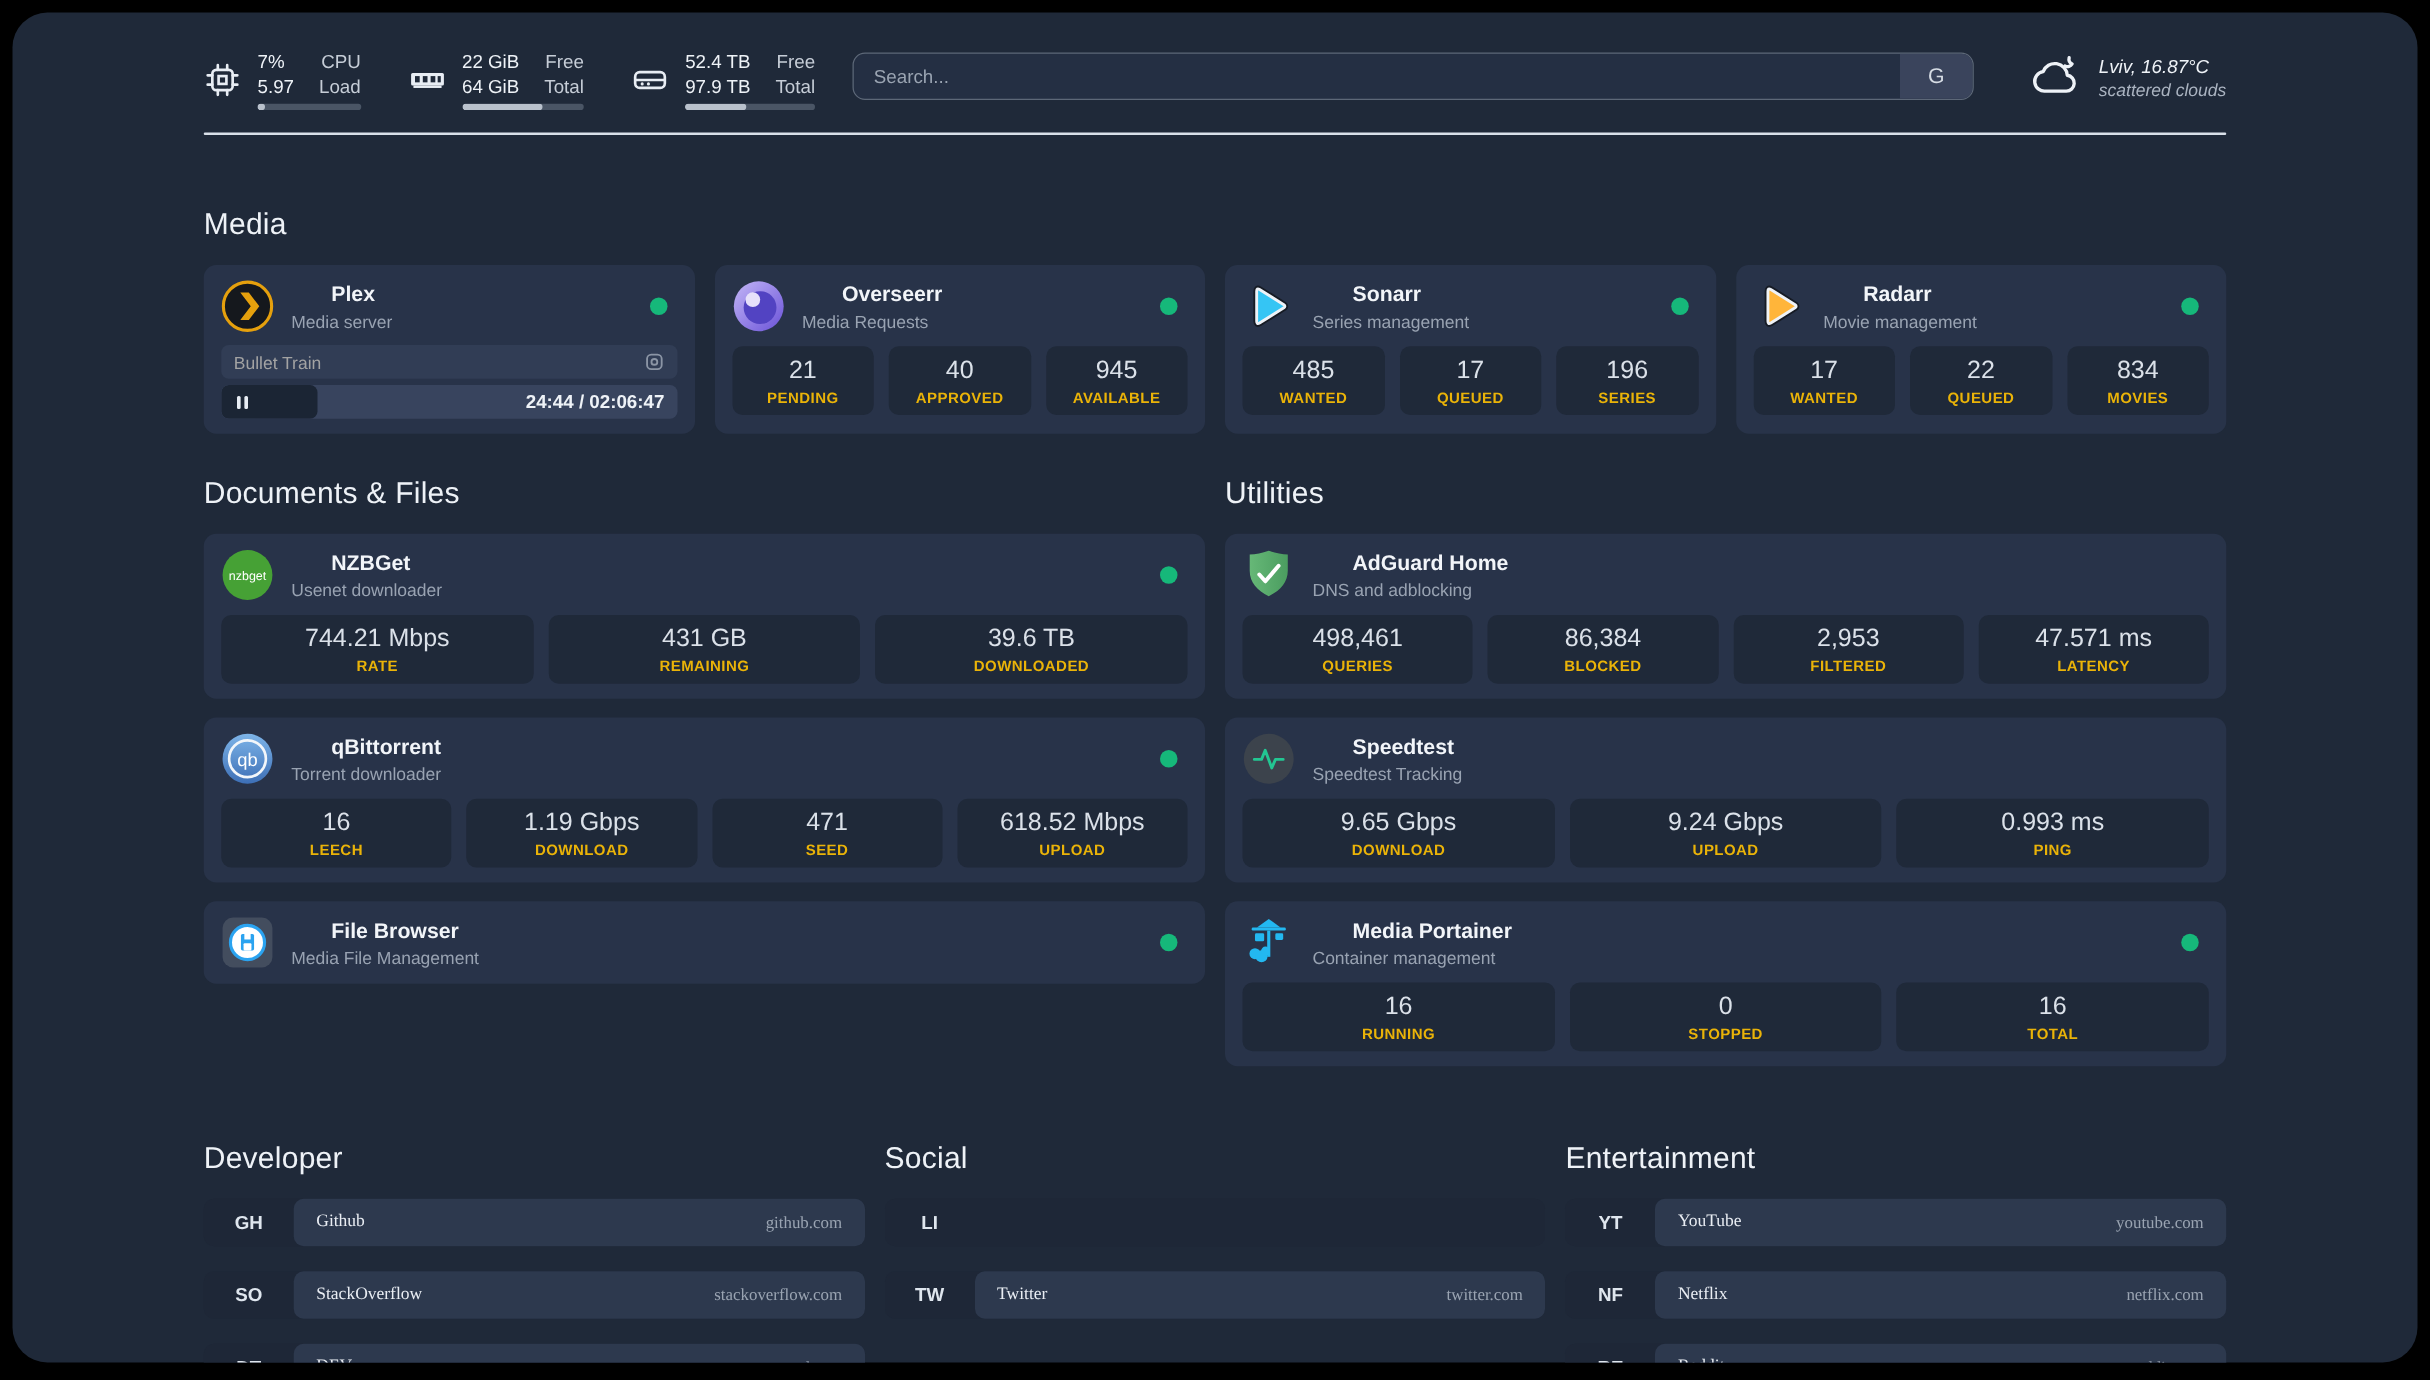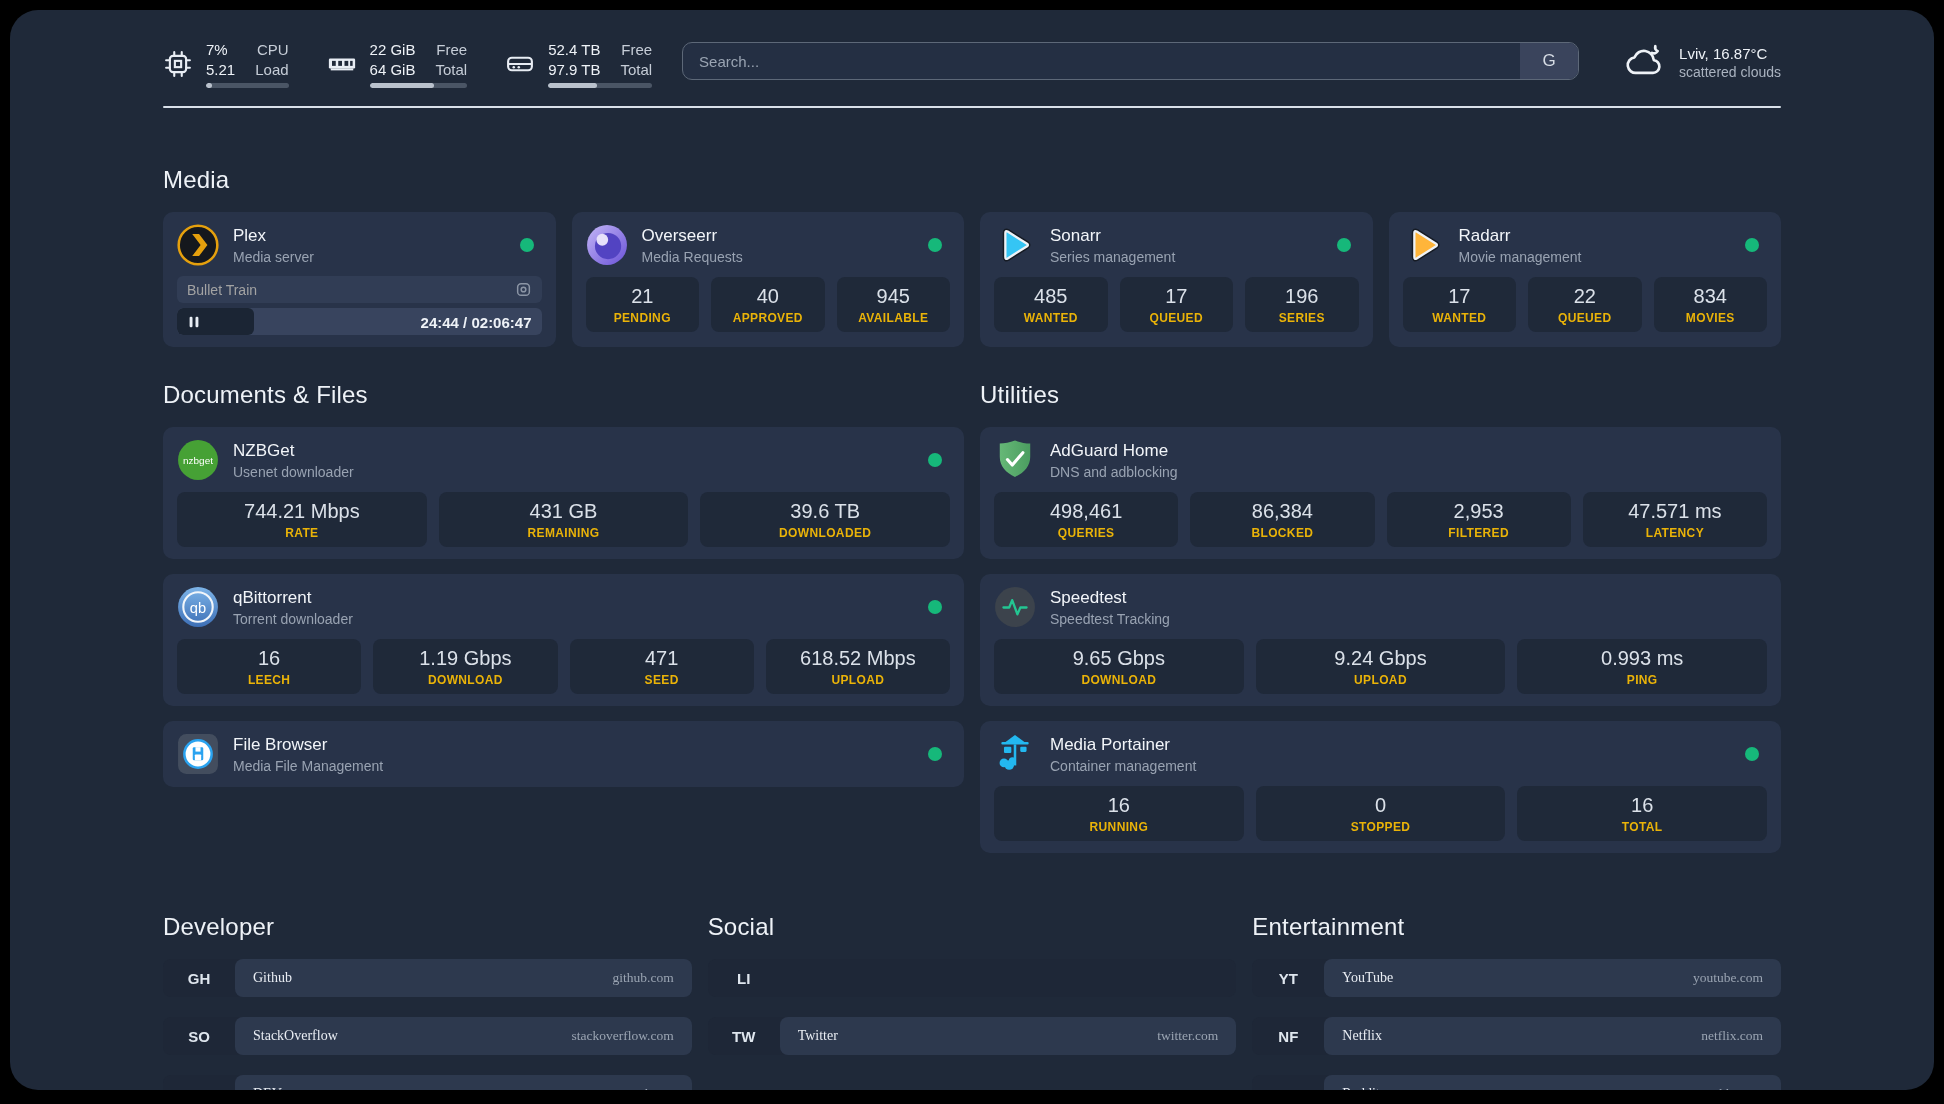--- a/index.html
+++ b/index.html
@@ -17,40 +17,40 @@
   .res-col.vals { color:#eef2f7; }
   .res-col.lbls { color:#c6cdd7; text-align:right; }
   .res-bar { height:5px; border-radius:3px; background:#4a5565; margin-top:4px; overflow:hidden; }
   .res-bar-fill { height:100%; border-radius:3px; background:#b9c1cc; }
 
   .search { flex:1; display:flex; align-items:stretch; height:38px; margin:0 46px 6px 30px; border:1.5px solid #5d6878; border-radius:10px; background:#242f43; overflow:hidden; }
   .search input { flex:1; background:transparent; border:none; outline:none; color:#cfd6df; font-size:15px; padding:0 16px; font-family:"Liberation Sans", sans-serif; }
   .search input::placeholder { color:#9aa4b2; }
   .search-btn { width:58px; background:#3a445c; color:#d6dce4; font-size:17px; display:flex; align-items:center; justify-content:center; border:none; cursor:pointer; }
 
-  .weather { display:flex; align-items:center; gap:14px; margin-bottom:4px; }
+  .weather { display:flex; align-items:center; gap:14px; margin-bottom:4px;font-style:italic; }
   .weather-icon { width:40px; height:40px; color:#eef2f7; }
   .weather-loc { font-size:15px; color:#eef2f7; line-height:1.35; }
   .weather-cond { font-size:14px; color:#aab3c0; }
 
   .divider { margin-top:18px; height:2px; background:#d9e0e9; border-radius:1px; }
 
   
   .section-title { font-size:24px; font-weight:500; color:#eef2f7; margin-bottom:18px; letter-spacing:.2px; }
   .media-section { margin-top:58px; }
   .media-grid { display:grid; grid-template-columns:repeat(4,1fr); gap:16px; }
   .main-grid { display:grid; grid-template-columns:1fr 1fr; gap:16px; margin-top:34px; }
   .col { display:flex; flex-direction:column; }
   .col .cards { display:flex; flex-direction:column; gap:15px; }
 
   .card { background:#283349; border-radius:10px; padding:12px 14px; }
   .svc-head { display:flex; align-items:center; gap:14px; }
   .svc-icon { width:42px; height:42px; flex:0 0 auto; }
   .svc-texts { display:flex; flex-direction:column; }
-  .svc-name { font-size:17px; font-weight:400; color:#f2f5f9; }
+  .svc-name { font-size:17px; font-weight:700; color:#f2f5f9;margin-left:32px; }
   .svc-sub { font-size:14px; color:#99a3b2; margin-top:3px; }
   .dot { width:14px; height:14px; border-radius:50%; background:#16b87a; margin-left:auto; margin-right:8px; flex:0 0 auto; }
 
   .stats { display:flex; gap:12px; margin-top:11px; }
   .tile { flex:1; background:#1f2939; border-radius:8px; padding:8px 4px 7px; text-align:center; }
   .tile-val { font-size:20px; color:#dbe1e9; }
   .tile-lbl { font-size:12px; font-weight:700; color:#eab308; margin-top:3px; letter-spacing:.03em; }
 
   
   .player { margin-top:10px; }
@@ -83,21 +83,21 @@
       <div class="res">
         <svg class="res-icon" viewBox="0 0 24 24" fill="none" stroke="currentColor" stroke-width="1.7" stroke-linecap="round">
           <rect x="5.5" y="5.5" width="13" height="13" rx="2.5"></rect>
               <rect x="9.5" y="9.5" width="5" height="5"></rect>
           <path d="M9 2.5v3M15 2.5v3M9 18.5v3M15 18.5v3M2.5 9h3M2.5 15h3M18.5 9h3M18.5 15h3"></path>
         </svg>
         <div>
           <div class="res-cols">
             <div class="res-col vals">
               <span>7%</span>
-              <span>5.21</span>
+              <span>5.97</span>
             </div>
             <div class="res-col lbls">
               <span>CPU</span>
               <span>Load</span>
             </div>
           </div>
           <div class="res-bar">
                 <div class="res-bar-fill" style="width: 7%;"></div>
               </div>
         </div>

